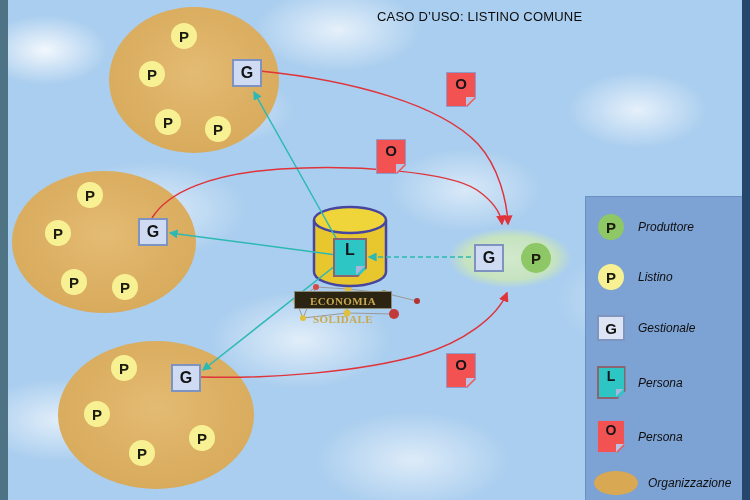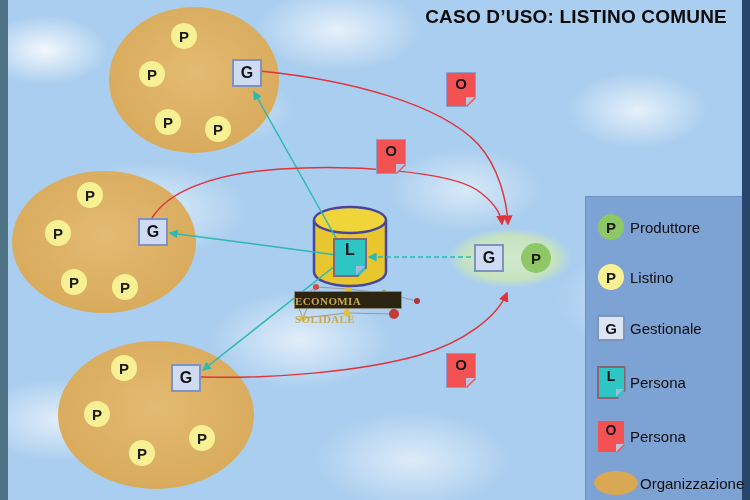--- a/index.html
+++ b/index.html
@@ -17,22 +17,22 @@
       radial-gradient(150px 80px at 88% 60%, rgba(255,255,255,.5), rgba(255,255,255,0) 70%),
       radial-gradient(120px 60px at 8% 84%, rgba(255,255,255,.65), rgba(255,255,255,0) 70%),
       radial-gradient(140px 70px at 55% 92%, rgba(255,255,255,.6), rgba(255,255,255,0) 70%),
       radial-gradient(100px 50px at 30% 22%, rgba(255,255,255,.5), rgba(255,255,255,0) 70%);
   }
   .edge{position:absolute;top:0;bottom:0;width:8px;}
   .edge.left{left:0;background:#4d7384;}
   .edge.right{right:0;background:#26476b;}
   svg.layer{position:absolute;left:0;top:0;}
   .title{
-    position:absolute;left:377px;top:6px;width:350px;text-align:right;
-    font-size:19px;font-weight:bold;color:#0b0b0b;line-height:21px;letter-spacing:.2px;
+    position:absolute;left:377px;top:6px;width:350px;text-align:left;
+    font-size:13px;font-weight:normal;color:#0b0b0b;line-height:21px;letter-spacing:.2px;
   }
   .pnode{
     position:absolute;width:26px;height:26px;border-radius:50%;
     background:#f8f194;color:#1b1b0e;font-weight:bold;font-size:15px;
     display:flex;align-items:center;justify-content:center;
   }
   .pnode.prod{background:#8ec765;width:30px;height:30px;}
   .gnode{
     position:absolute;width:26px;height:24px;background:#cfdbf2;border:2px solid #7e93c0;
     color:#111;font-weight:bold;font-size:16px;display:flex;align-items:center;justify-content:center;
@@ -44,31 +44,31 @@
   }
   .note::after{
     content:"";position:absolute;right:0;bottom:0;width:9px;height:9px;
     clip-path:polygon(0 100%,100% 0,0 0);
   }
   .note.lnote{width:30px;height:34px;background:#2ec5c5;border:2px solid #8a6470;font-size:16px;padding-top:1px;}
   .note.lnote::after{background:#a8b8dc;}
   .note.onote{width:28px;height:31px;background:#f25352;border:1.5px solid #8a9ccb;font-size:15px;padding-top:2px;}
   .note.onote::after{background:#b8c4e4;}
   .eco-label{
-    position:absolute;left:294px;top:291px;width:108px;height:18px;line-height:18px;
-    background:#2b2413;border:1px solid #8a8a7a;box-sizing:border-box;
+    position:absolute;left:294px;top:291px;width:98px;height:18px;line-height:18px;
+    background:#2b2413;border:1px solid #8a8a7a;box-sizing:border-box;text-align:center;
     color:#c8a851;font-family:"Liberation Serif",serif;font-weight:bold;font-size:11px;letter-spacing:.4px;
   }
   .legend{
     position:absolute;left:585px;top:196px;width:157px;height:304px;
     background:#7da2d4;border-top:1px solid #6b90c2;border-left:1px solid #6b90c2;box-sizing:border-box;
   }
   .legend-row{position:absolute;left:8px;display:flex;align-items:center;}
   .legend-row .icon-cell{width:34px;display:flex;justify-content:center;flex:none;}
-  .legend-row .lbl{margin-left:2px;font-size:15px;color:#0e0e0e;white-space:nowrap;}
+  .legend-row .lbl{margin-left:10px;font-size:12px;color:#0e0e0e;white-space:nowrap;font-style:italic;}
   .lg-circle{width:26px;height:26px;border-radius:50%;display:flex;align-items:center;justify-content:center;font-weight:bold;font-size:15px;color:#1b1b0e;}
   .lg-circle.prod{background:#8ec765;}
   .lg-circle.pers{background:#f8f194;}
   .lg-square{width:24px;height:22px;background:#dde4f4;border:2px solid #8095bd;display:flex;align-items:center;justify-content:center;font-weight:bold;font-size:15px;color:#111;}
   .lg-note{position:relative;display:flex;align-items:flex-start;justify-content:center;font-weight:bold;font-size:14px;color:#15151a;
     clip-path:polygon(0 0,100% 0,100% calc(100% - 8px),calc(100% - 8px) 100%,0 100%);}
   .lg-note::after{content:"";position:absolute;right:0;bottom:0;width:8px;height:8px;clip-path:polygon(0 100%,100% 0,0 0);}
   .lg-note.list{width:25px;height:29px;background:#2ec5c5;border:2px solid #8a6470;}
   .lg-note.list::after{background:#a8b8dc;}
   .lg-note.ord{width:26px;height:30px;background:#f25352;border:1.5px solid #8a9ccb;padding-top:1px;}

